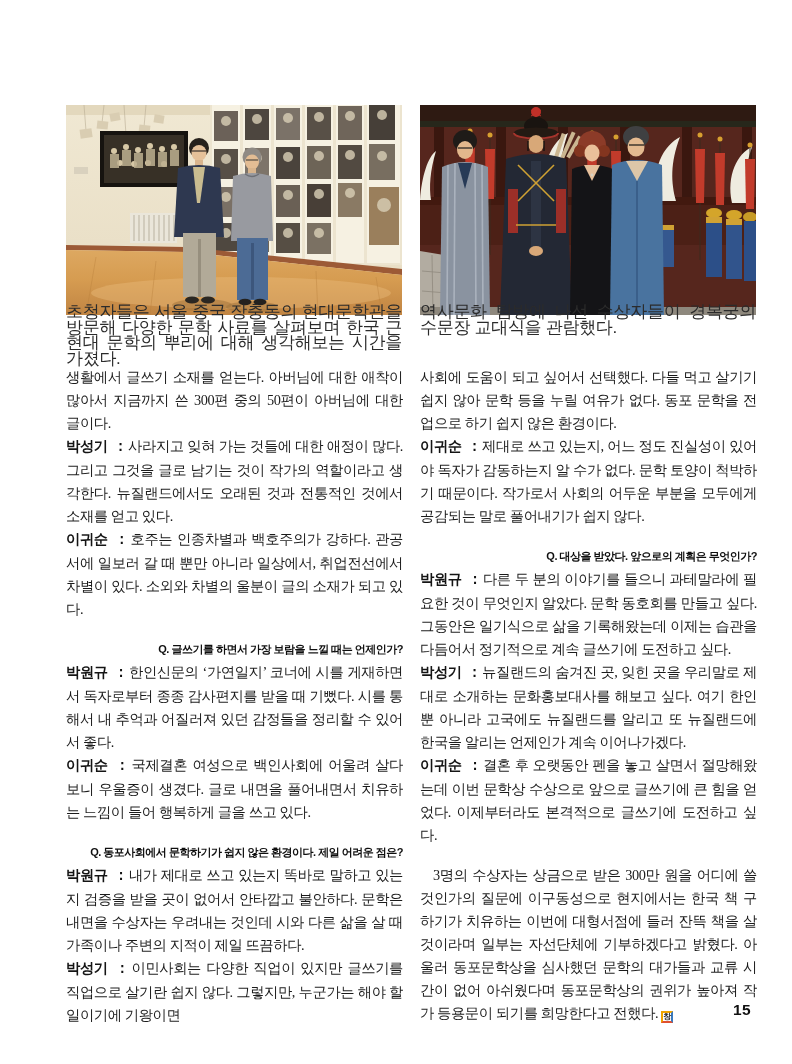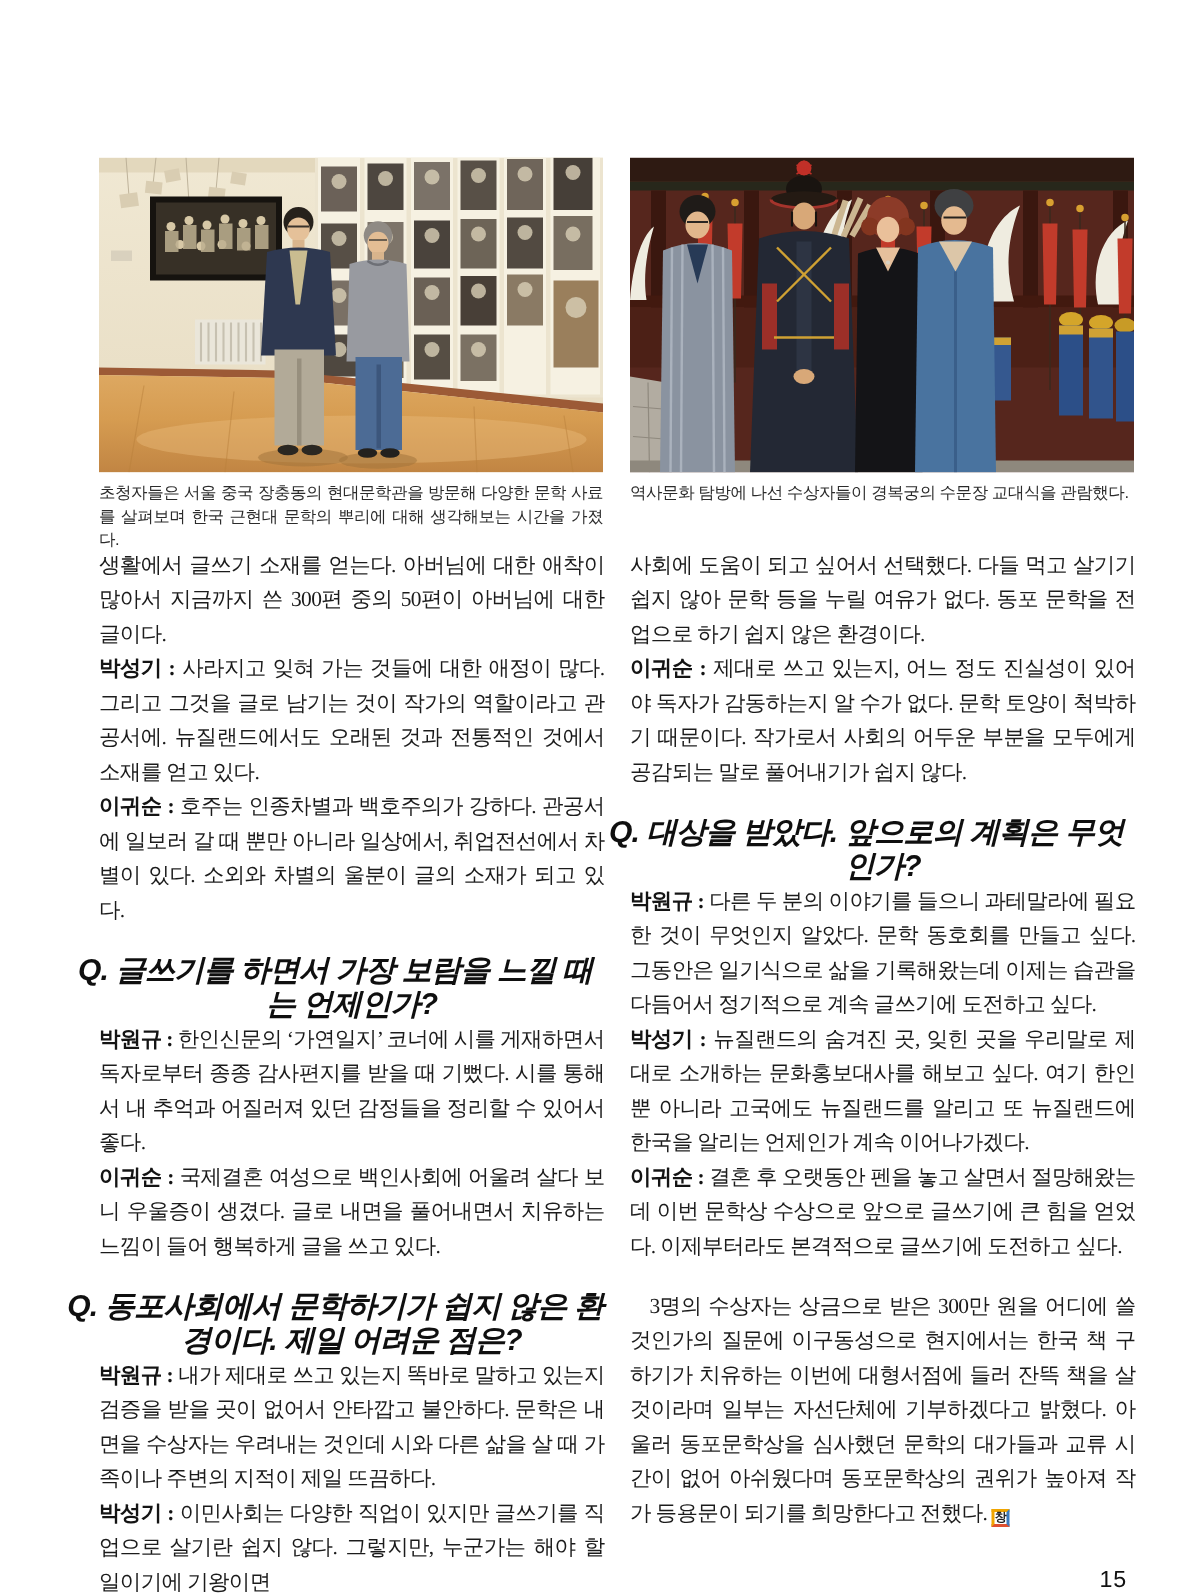--- a/index.html
+++ b/index.html
@@ -6,56 +6,56 @@
   body{
     width:792px;height:1064px;background:#ffffff;position:relative;
     font-family:"Liberation Serif","DejaVu Serif",serif;
     overflow:hidden;
   }
   .photo{position:absolute;top:105px;overflow:hidden;}
   .photo svg{display:block;}
   #photo-left{left:66px;width:336px;height:210px;}
   #photo-right{left:420px;width:336px;height:210px;}
   .caption{
-    position:absolute;top:322px;width:336px;
+    position:absolute;top:304px;width:336px;
     font-family:"Liberation Sans","DejaVu Sans",sans-serif;
-    font-size:11px;line-height:15.5px;font-weight:500;color:#2b2b2b;
+    font-size:17px;line-height:15.5px;font-weight:500;color:#2b2b2b;
     text-align:justify;letter-spacing:-0.3px;word-break:break-all;
   }
   #caption-left{left:66px;}
   #caption-right{left:420px;}
   .col{
     position:absolute;top:366px;width:337px;
     font-size:14.3px;line-height:23px;color:#1b1b1b;
     text-align:justify;word-break:break-all;letter-spacing:-0.4px;
   }
   #col-left{left:66px;}
   #col-right{left:420px;}
   .col p{margin:0;padding:0;}
-  .speaker{font-weight:700;color:#141414;}
+  .speaker{font-weight:700;color:#141414;font-family:Liberation Mono, monospace;}
   .q{
     font-family:"Liberation Sans","DejaVu Sans",sans-serif;
-    font-weight:700;font-size:20px;color:#0f0f0f;
+    font-weight:700;font-size:11px;color:#0f0f0f;
     margin-top:17px !important;
-    padding-left:22px;text-indent:-22px;text-align:center;letter-spacing:-0.5px;font-style:italic;
+    padding-left:22px;text-indent:-22px;text-align:right;letter-spacing:-0.5px;
   }
   .final-para{margin-top:17px !important;text-indent:13px;}
   .endmark{
     display:inline-block;width:12px;height:12px;vertical-align:-1px;
     border-top:2px solid #f0a500;border-left:2px solid #f0a500;
     border-right:2px solid #3a7abf;border-bottom:2px solid #e05030;
     box-sizing:border-box;background:#fff;
     font-family:"Liberation Sans","DejaVu Sans",sans-serif;
     font-size:8px;line-height:8px;font-weight:700;color:#222;
     text-align:center;text-indent:0;letter-spacing:0;margin-left:3px;
   }
   #page-number{
     position:absolute;left:733px;top:1001px;
     font-family:"Liberation Sans","DejaVu Sans",sans-serif;
-    font-size:15.5px;font-weight:400;color:#111;letter-spacing:0.5px;margin-top:44px;
+    font-size:15.5px;font-weight:700;color:#111;letter-spacing:0.5px;
   }
 </style>
 </head>
 <body>
 
 <div class="photo" id="photo-left">
   <svg viewBox="0 0 336 210" width="336" height="210">
     <defs>
       <linearGradient id="wallL" x1="0" y1="0" x2="0" y2="1">
         <stop offset="0" stop-color="#f0e8d3"></stop>
@@ -366,21 +366,21 @@
       <line x1="217" y1="76" x2="217" y2="210" stroke="#3a5f8a" stroke-width="2"></line>
     </g>
   </svg>
 </div>
 
 <div class="caption" id="caption-left">초청자들은 서울 중국 장충동의 현대문학관을 방문해 다양한 문학 사료를 살펴보며 한국 근현대 문학의 뿌리에 대해 생각해보는 시간을 가졌다.</div>
 <div class="caption" id="caption-right">역사문화 탐방에 나선 수상자들이 경복궁의 수문장 교대식을 관람했다.</div>
 
 <div class="col" id="col-left">
   <p><span>생활에서 글쓰기 소재를 얻는다. 아버님에 대한 애착이 많아서 지금까지 쓴 300편 중의 50편이 아버님에 대한 글이다.</span></p>
-  <p><span class="speaker">박성기 :</span> <span>사라지고 잊혀 가는 것들에 대한 애정이 많다. 그리고 그것을 글로 남기는 것이 작가의 역할이라고 관공서에. 뉴질랜드에서도 오래된 것과 전통적인 것에서 소재를 얻고 있다.</span></p>
+  <p><span class="speaker">박성기 :</span> <span>사라지고 잊혀 가는 것들에 대한 애정이 많다. 그리고 그것을 글로 남기는 것이 작가의 역할이라고 생각한다. 뉴질랜드에서도 오래된 것과 전통적인 것에서 소재를 얻고 있다.</span></p>
   <p><span class="speaker">이귀순 :</span> <span>호주는 인종차별과 백호주의가 강하다. 관공서에 일보러 갈 때 뿐만 아니라 일상에서, 취업전선에서 차별이 있다. 소외와 차별의 울분이 글의 소재가 되고 있다.</span></p>
   <p class="q">Q. 글쓰기를 하면서 가장 보람을 느낄 때는 언제인가?</p>
   <p><span class="speaker">박원규 :</span> <span>한인신문의 ‘가연일지’ 코너에 시를 게재하면서 독자로부터 종종 감사편지를 받을 때 기뻤다. 시를 통해서 내 추억과 어질러져 있던 감정들을 정리할 수 있어서 좋다.</span></p>
   <p><span class="speaker">이귀순 :</span> <span>국제결혼 여성으로 백인사회에 어울려 살다 보니 우울증이 생겼다. 글로 내면을 풀어내면서 치유하는 느낌이 들어 행복하게 글을 쓰고 있다.</span></p>
   <p class="q">Q. 동포사회에서 문학하기가 쉽지 않은 환경이다. 제일 어려운 점은?</p>
   <p><span class="speaker">박원규 :</span> <span>내가 제대로 쓰고 있는지 똑바로 말하고 있는지 검증을 받을 곳이 없어서 안타깝고 불안하다. 문학은 내면을 수상자는 우려내는 것인데 시와 다른 삶을 살 때 가족이나 주변의 지적이 제일 뜨끔하다.</span></p>
   <p><span class="speaker">박성기 :</span> <span>이민사회는 다양한 직업이 있지만 글쓰기를 직업으로 살기란 쉽지 않다. 그렇지만, 누군가는 해야 할 일이기에 기왕이면</span></p>
 </div>
 
 <div class="col" id="col-right">

